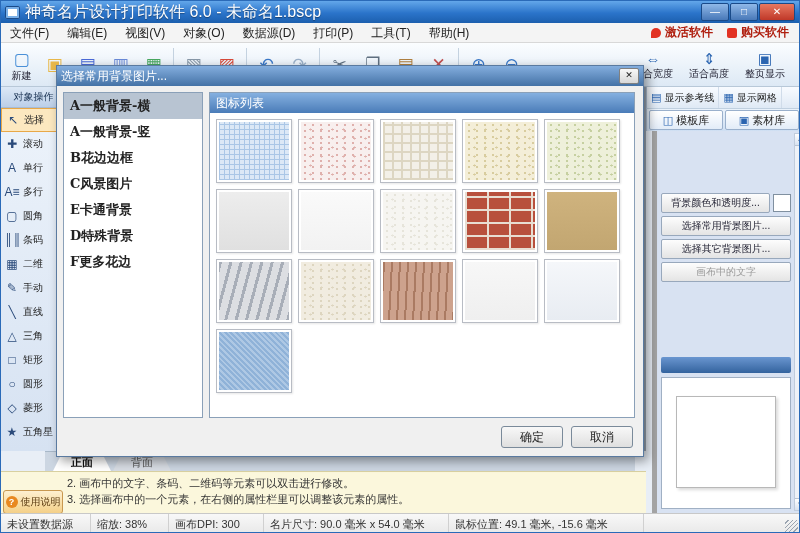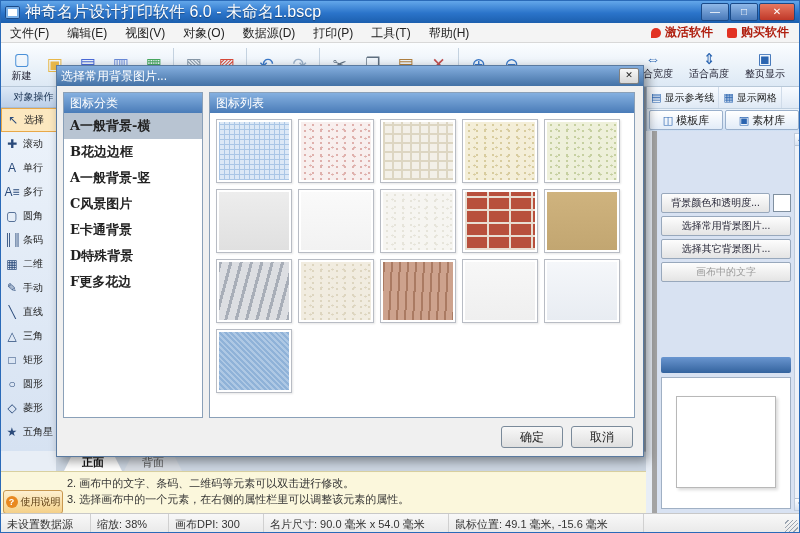--- a/index.html
+++ b/index.html
@@ -70,21 +70,21 @@
   .section-bar{position:absolute;left:4px;right:16px;top:226px;height:16px;border-radius:2px;
     background:linear-gradient(#6a96d0,#33639e);}
   .preview-box{position:absolute;left:4px;right:16px;top:246px;bottom:4px;background:#fff;border:1px solid #a0b0c4;}
   .preview-card{margin:18px 14px;height:90px;background:#fff;border:1px solid #b8b8b8;box-shadow:2px 2px 3px rgba(0,0,0,.15);}
   .scrollbar{position:absolute;right:1px;top:2px;bottom:2px;width:12px;background:#eef2f8;border:1px solid #c0ccdc;box-sizing:border-box;}
   .sb-arrow{position:absolute;left:0;width:10px;height:11px;font-size:6px;color:#50617a;text-align:center;line-height:11px;
     background:linear-gradient(#fff,#d8e2f0);border-bottom:1px solid #b8c4d4;}
   .sb-arrow.up{top:0;}
   .sb-arrow.down{bottom:0;border-top:1px solid #b8c4d4;border-bottom:none;}
   
-  .tab-strip{position:absolute;left:55px;top:450px;width:590px;height:20px;box-sizing:border-box;background:#ccd6e2;
+  .tab-strip{position:absolute;left:44px;top:450px;width:590px;height:20px;box-sizing:border-box;background:#ccd6e2;
     border-top:1px solid #a8b8c8;display:flex;align-items:flex-end;padding-left:8px;gap:2px;}
   .page-tab{height:18px;padding:0 18px;line-height:18px;font-size:11px;color:#555;background:#d8dde4;
     clip-path:polygon(9px 0,calc(100% - 9px) 0,100% 100%,0 100%);}
   .page-tab.active{background:#ffffff;color:#111;font-weight:bold;}
   .tips{position:absolute;left:0;top:470px;width:645px;height:42px;box-sizing:border-box;background:#fbf7dc;
     border-top:1px solid #d8d0a0;padding:3px 18px 2px 66px;}
   .tip-line{font-size:11px;line-height:16px;color:#333;white-space:nowrap;overflow:hidden;}
   .help-btn{position:absolute;left:2px;top:489px;width:58px;height:22px;display:flex;align-items:center;justify-content:center;gap:3px;
     background:linear-gradient(#fef0d0,#f4d088);border:1px solid #c89850;border-radius:3px;font-size:10px;color:#5a3a10;}
   .help-ico{width:12px;height:12px;border-radius:50%;background:#e88820;color:#fff;font-size:9px;line-height:12px;text-align:center;font-weight:bold;}
@@ -362,25 +362,24 @@
       </div>
     <div class="grip"></div>
   </div>
 
   <div class="dialog">
     <div class="dlg-title">
       <span>选择常用背景图片...</span>
       <span class="dlg-close">✕</span>
     </div>
     <div class="cat-panel">
-      <div class="cat-header">图标分类</div>
       <div id="dlg-categories">
           <div class="cat-item selected">A一般背景-横</div>
+          <div class="cat-item">A一般背景-竖</div>
           <div class="cat-item">B花边边框</div>
-          <div class="cat-item">A一般背景-竖</div>
           <div class="cat-item">C风景图片</div>
           <div class="cat-item">E卡通背景</div>
           <div class="cat-item">D特殊背景</div>
           <div class="cat-item">F更多花边</div>
         </div>
     </div>
     <div class="list-panel">
       <div class="cat-header">图标列表</div>
       <div id="thumb-grid" class="thumb-grid">
           <div class="thumb-cell">

